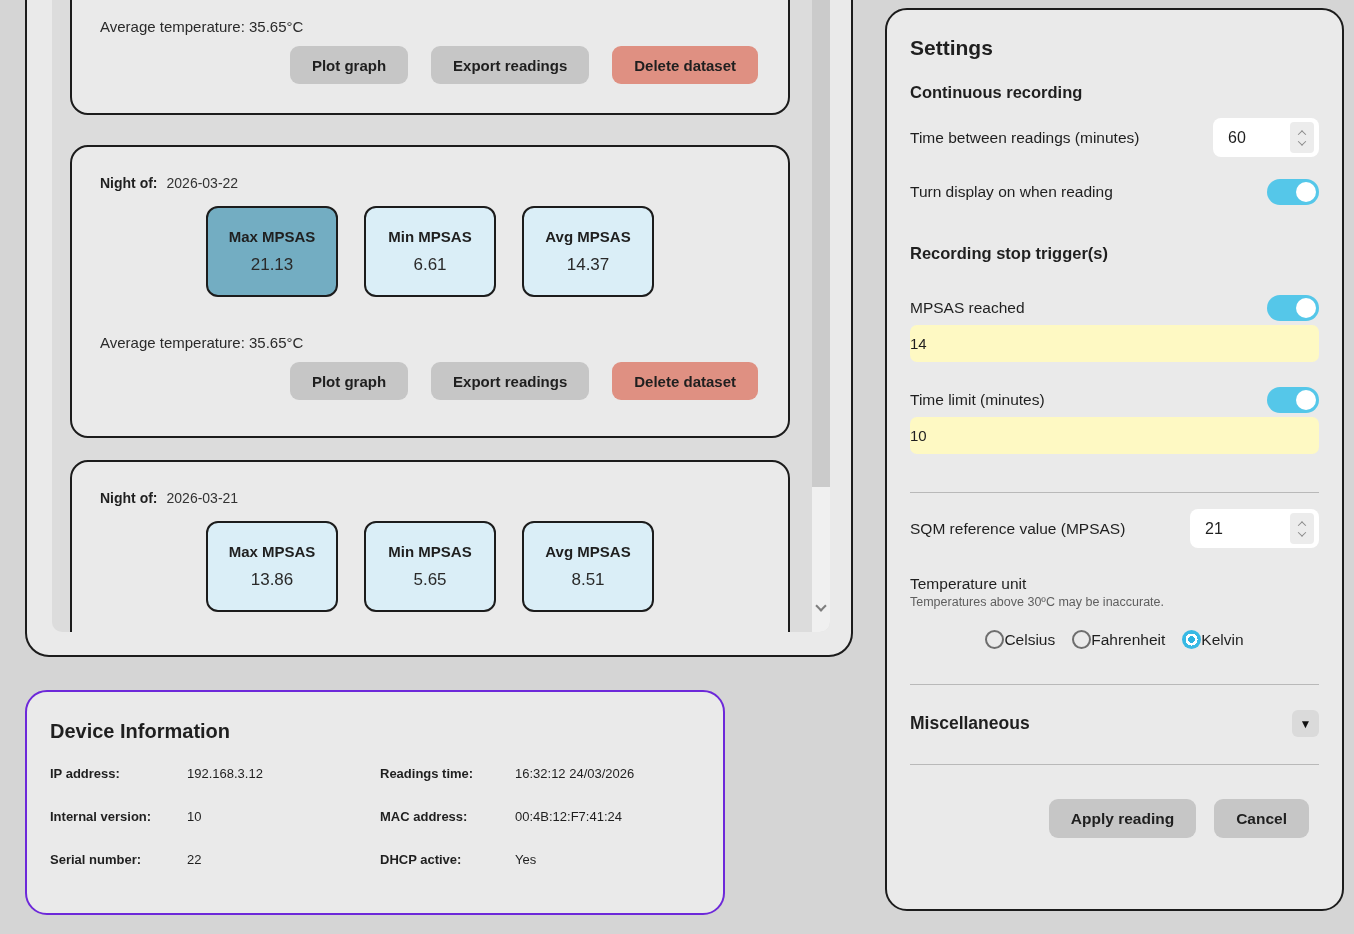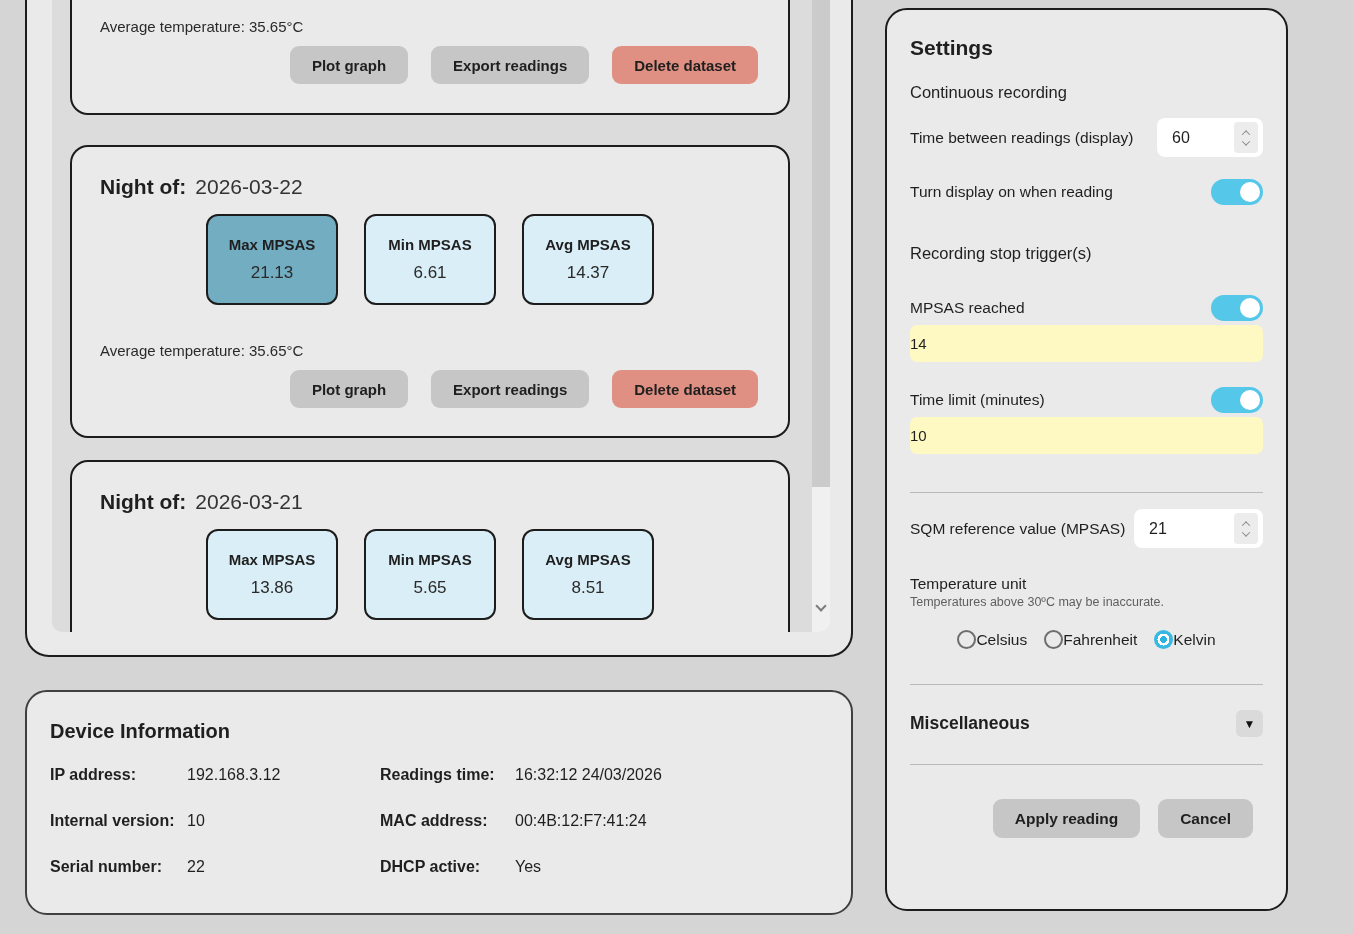--- a/index.html
+++ b/index.html
@@ -26,21 +26,21 @@
     position:absolute; bottom:22px; left:5px; width:8px; height:8px;
     border-right:2px solid #7d7d7d; border-bottom:2px solid #7d7d7d; transform:rotate(45deg);
   }
   .card {
     position:absolute; left:18px; width:720px; height:293px;
     background:#eaeaea; border:2px solid #1c1c1c; border-radius:18px;
     padding:28px 28px 0;
   }
   .card.partial { overflow:hidden; }
   .card-tail { position:absolute; left:28px; right:28px; bottom:29px; }
-  .card-title { font-size:21px; }
+  .card-title { font-size:14px; }
   .night-label { font-weight:700; }
   .night-date { margin-left:9px; color:#333; }
   .stats { display:flex; justify-content:center; gap:26px; margin-top:15px; min-height:91px; }
   .stat {
     width:132px; height:91px; background:#daeef7;
     border:2px solid #1c1c1c; border-radius:12px;
     display:flex; flex-direction:column; align-items:center; justify-content:center; gap:10px;
   }
   .stat.selected { background:#73adc2; }
   .stat-label { font-weight:700; font-size:15px; }
@@ -49,38 +49,38 @@
   .card-tail .temp { margin:0 0 10px; }
   .actions { display:flex; justify-content:flex-end; gap:23px; margin-top:11px; padding-right:2px; }
   .btn {
     height:38px; border:none; border-radius:9px; background:#c6c6c6;
     font:700 15px "Liberation Sans", sans-serif; color:#1f1f1f;
     padding:0 22px; cursor:pointer; white-space:nowrap;
   }
   .btn.delete { background:#df9082; }
   
   .device-panel {
-    position:absolute; left:25px; top:690px; width:828px; height:225px;
-    background:#eaeaea; border:2px solid #404040; border-radius:22px;
+    position:absolute; left:25px; top:690px; width:700px; height:225px;
+    background:#eaeaea; border:2px solid #6d28d9; border-radius:22px;
     padding:28px 0 0 23px;
   }
   .device-title { font-size:20px; font-weight:700; }
   .device-grid {
     margin-top:23px; display:grid; grid-template-columns:137px 193px 135px auto;
-    row-gap:28px; font-size:16px; align-items:center;
+    row-gap:28px; font-size:13px; align-items:center;
   }
   .device-grid .lbl { font-weight:700; }
   
   .settings-panel {
-    position:absolute; left:885px; top:8px; width:403px; height:903px;
+    position:absolute; left:885px; top:8px; width:459px; height:903px;
     background:#eaeaea; border:2px solid #1c1c1c; border-radius:22px;
     padding:24px 23px 0;
   }
   .settings-title { font-size:21px; font-weight:700; margin-top:2px; }
-  .section-heading { font-size:16.5px; font-weight:400; }
+  .section-heading { font-size:16.5px; font-weight:700; }
   .h-cont { margin-top:23px; }
   .h-trig { margin-top:39px; }
   .h-read { margin-top:32px; }
   .row { display:flex; align-items:center; justify-content:space-between; }
   .lab { font-size:15.5px; color:#1f1f1f; }
   .r-interval { margin-top:16px; }
   .r-display { margin-top:22px; }
   .r-mpsas { margin-top:32px; }
   .r-time { margin-top:25px; }
   .r-sqm { margin-top:16px; }
@@ -211,21 +211,21 @@
     <div>Yes</div>
   </div>
 </div>
 
 <div class="settings-panel">
   <div class="settings-title">Settings</div>
 
   <div class="section-heading h-cont">Continuous recording</div>
 
   <div class="row r-interval">
-    <div class="lab">Time between readings (display)</div>
+    <div class="lab">Time between readings (minutes)</div>
     <div class="num-input">
       <span>60</span>
       <span class="spinner">
         <span class="chev up"></span>
           <span class="chev down"></span>
       </span>
     </div>
   </div>
 
   <div class="row r-display">

